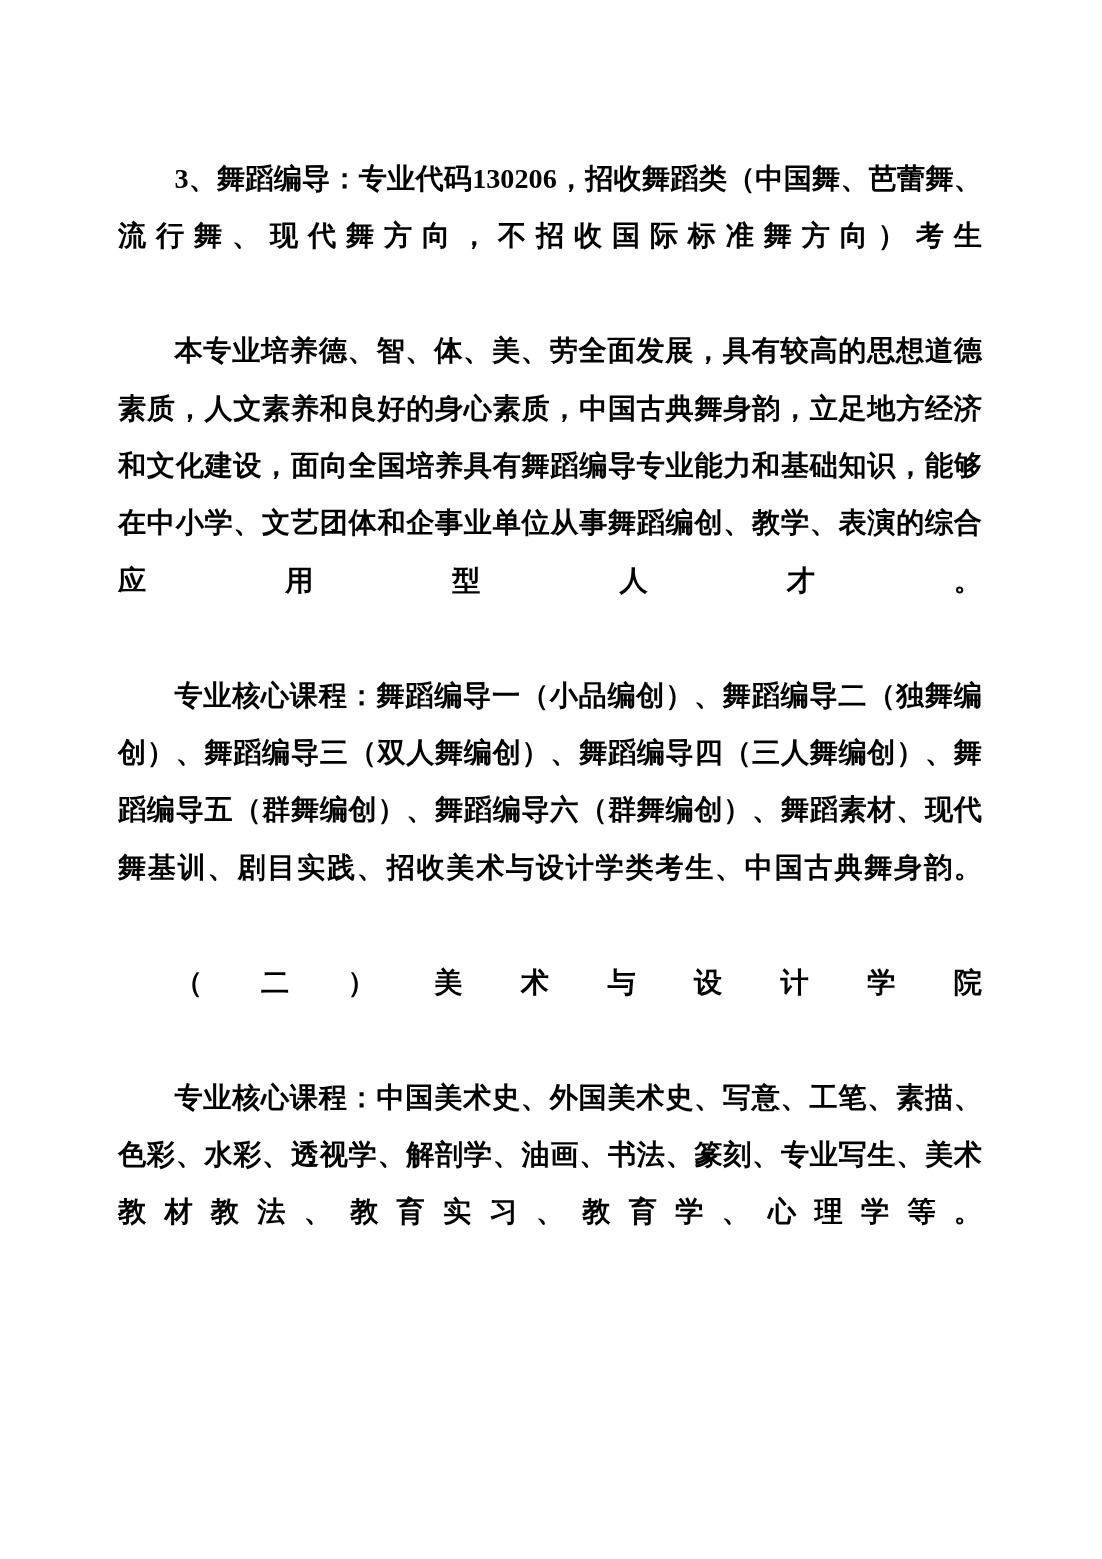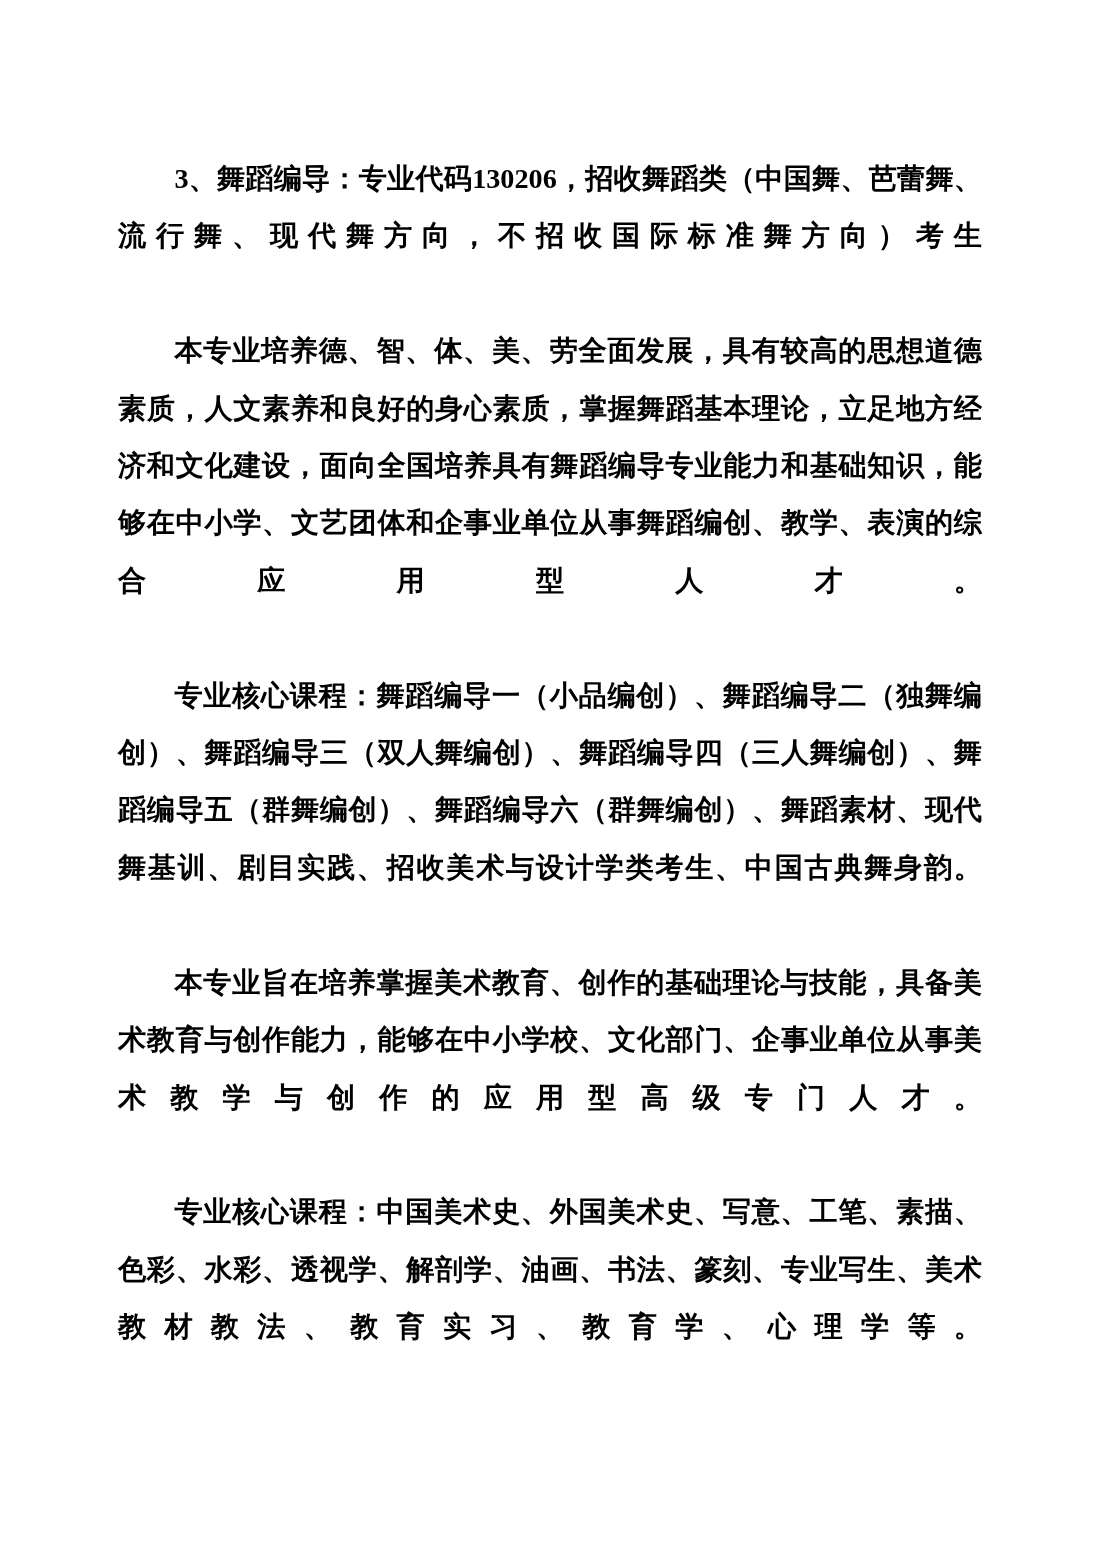--- a/index.html
+++ b/index.html
@@ -44,24 +44,24 @@
   }
 </style>
 </head>
 <body>
 
 <div class="page">
   <div class="doc-body">
 
     <p class="para">3、舞蹈编导：专业代码130206，招收舞蹈类（中国舞、芭蕾舞、流行舞、现代舞方向，不招收国际标准舞方向）考生</p>
 
-    <p class="para">本专业培养德、智、体、美、劳全面发展，具有较高的思想道德素质，人文素养和良好的身心素质，掌握舞蹈基本理论，立足地方经济和文化建设，面向全国培养具有舞蹈编导专业能力和基础知识，能够在中小学、文艺团体和企事业单位从事舞蹈编创、教学、表演的综合应用型人才。</p>
+    <p class="para">本专业培养德、智、体、美、劳全面发展，具有较高的思想道德素质，人文素养和良好的身心素质，中国古典舞身韵，立足地方经济和文化建设，面向全国培养具有舞蹈编导专业能力和基础知识，能够在中小学、文艺团体和企事业单位从事舞蹈编创、教学、表演的综合应用型人才。</p>
 
     <p class="para">专业核心课程：舞蹈编导一（小品编创）、舞蹈编导二（独舞编创）、舞蹈编导三（双人舞编创）、舞蹈编导四（三人舞编创）、舞蹈编导五（群舞编创）、舞蹈编导六（群舞编创）、舞蹈素材、现代舞基训、剧目实践、招收美术与设计学类考生、中国古典舞身韵。</p>
 
+    <p class="para">（二）美术与设计学院</p>
 
 
-    <p class="para">本专业旨在培养掌握美术教育、创作的基础理论与技能，具备美术教育与创作能力，能够在中小学校、文化部门、企事业单位从事美术教学与创作的应用型高级专门人才。</p>
 
     <p class="para">专业核心课程：中国美术史、外国美术史、写意、工笔、素描、色彩、水彩、透视学、解剖学、油画、书法、篆刻、专业写生、美术教材教法、教育实习、教育学、心理学等。</p>
 
   </div>
 </div>
 
 </body></html>

